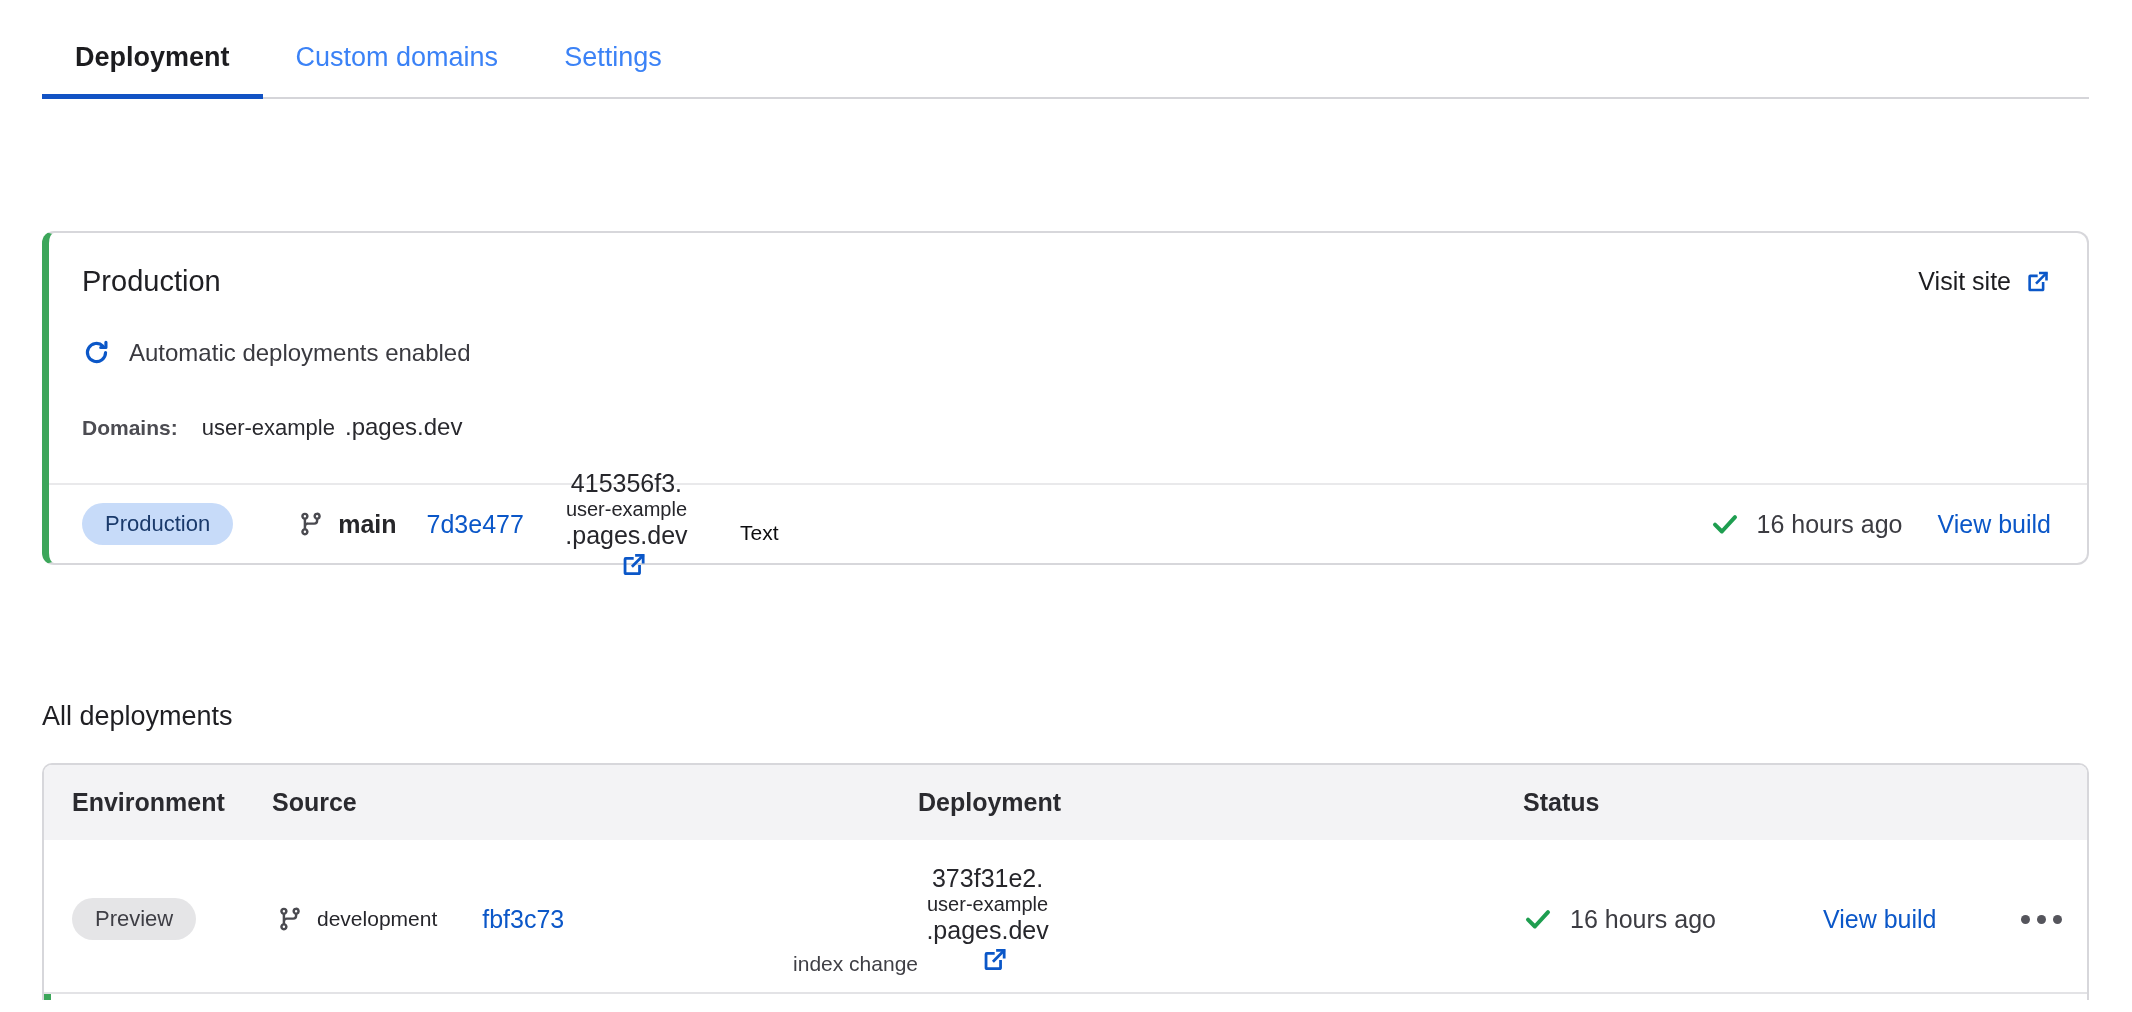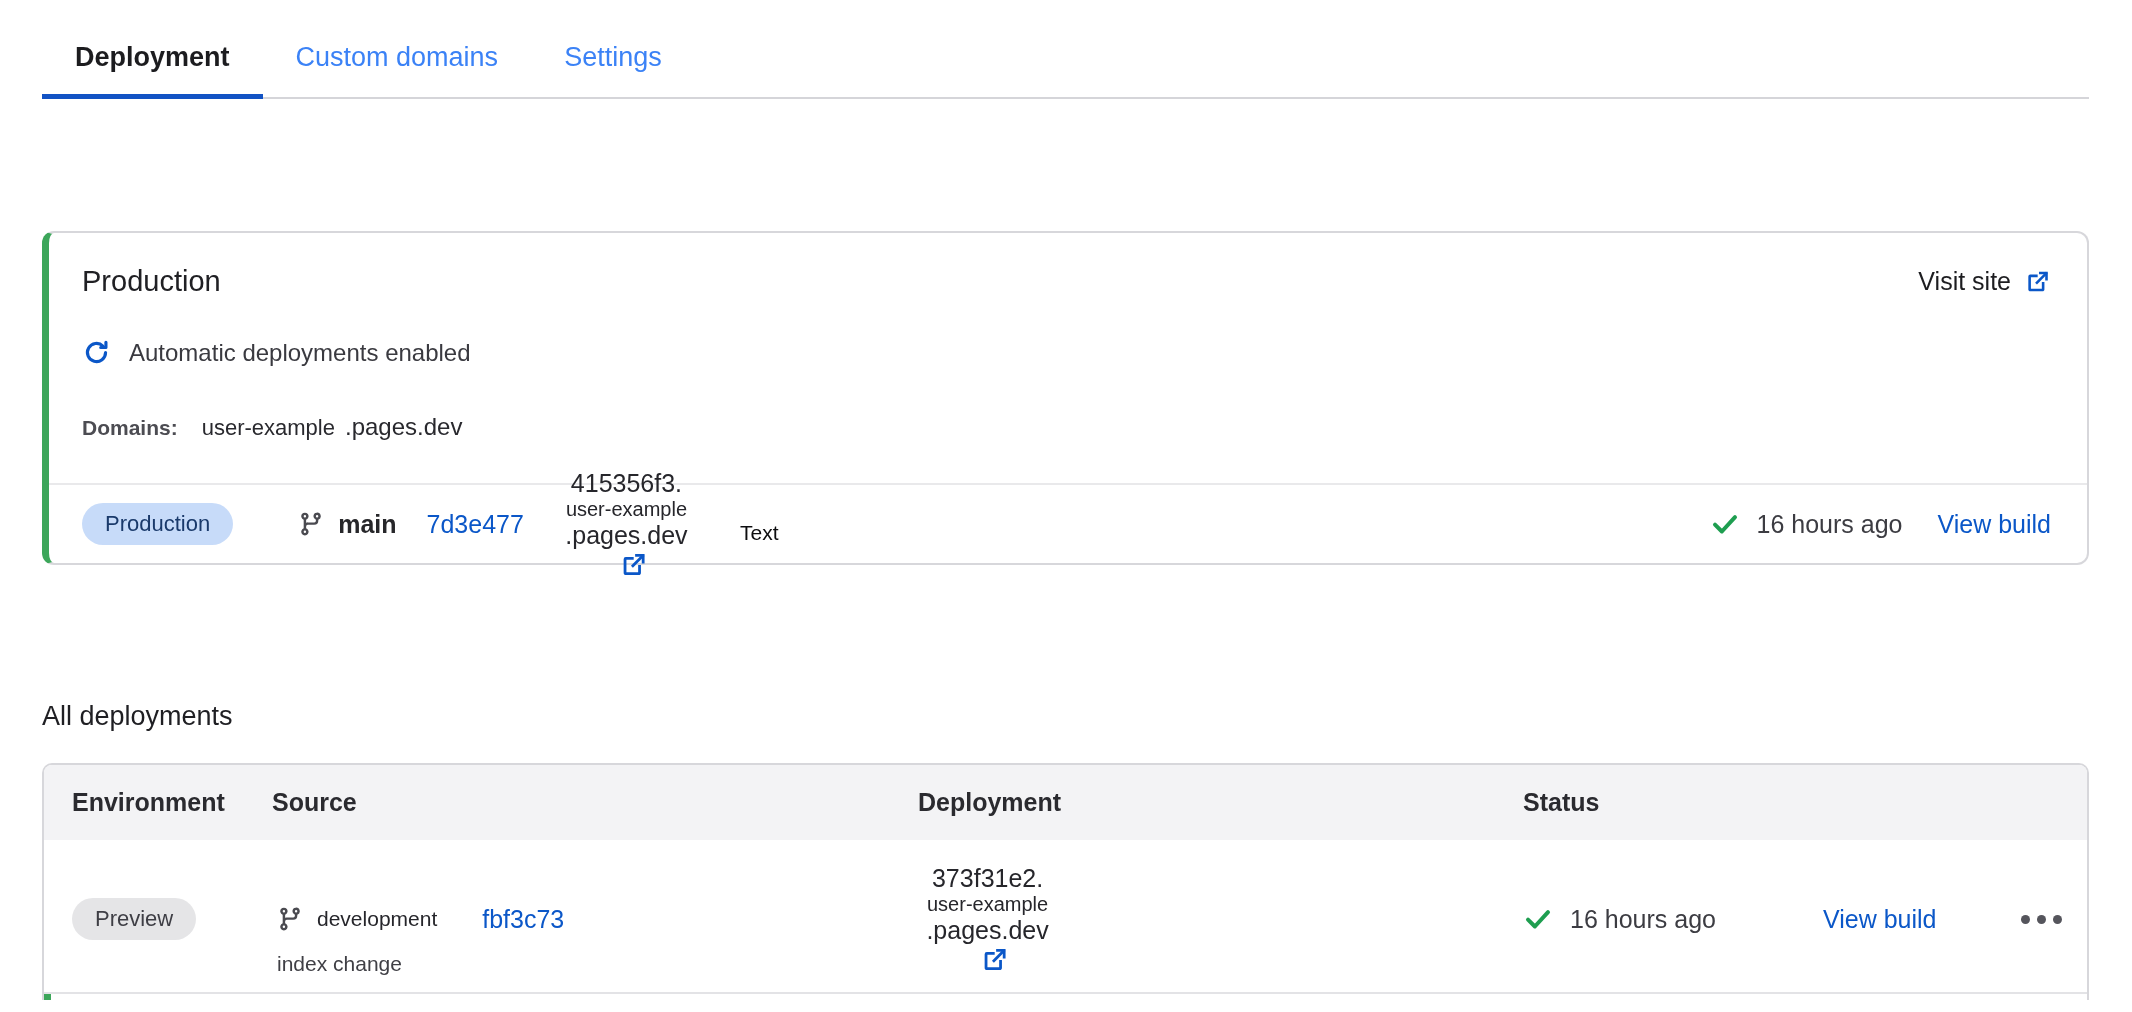--- a/index.html
+++ b/index.html
@@ -49,21 +49,21 @@
   .tgrid { display:grid; grid-template-columns:228px 646px 605px 300px 198px 1fr; }
   .thead { background:#f3f3f5; height:75px; align-items:center; border-radius:8px 8px 0 0; }
   .th { font-size:25px; font-weight:700; color:#2a2a2f; }
   .th:first-child { padding-left:28px; }
   .trow { border-bottom:2px solid #e3e3e6; padding:56px 0 16px 0; align-items:start; }
   .cell-line { height:46px; display:flex; align-items:center; }
   .env-cell { padding-left:28px; }
   .src-cell { padding-left:5px; }
   .src-branch-label { font-size:21px; color:#26262b; margin-left:14px; }
   .src-commit { font-size:25px; margin-left:45px;text-align:right; }
-  .commit-msg { font-size:21px; color:#3f3f45; margin-top:10px; }
+  .commit-msg { font-size:21px; color:#3f3f45; margin-top:10px;text-align:right; }
   .menu-dots { display:flex; gap:7px; cursor:pointer; }
   .menu-dots span { width:9px; height:9px; border-radius:50%; background:#55555c; }
   .peek { width:7px; height:6px; background:#3ca65a; }
 
   .icon-svg { display:block; }
 </style>
 </head>
 <body>
 
 <div class="content">

